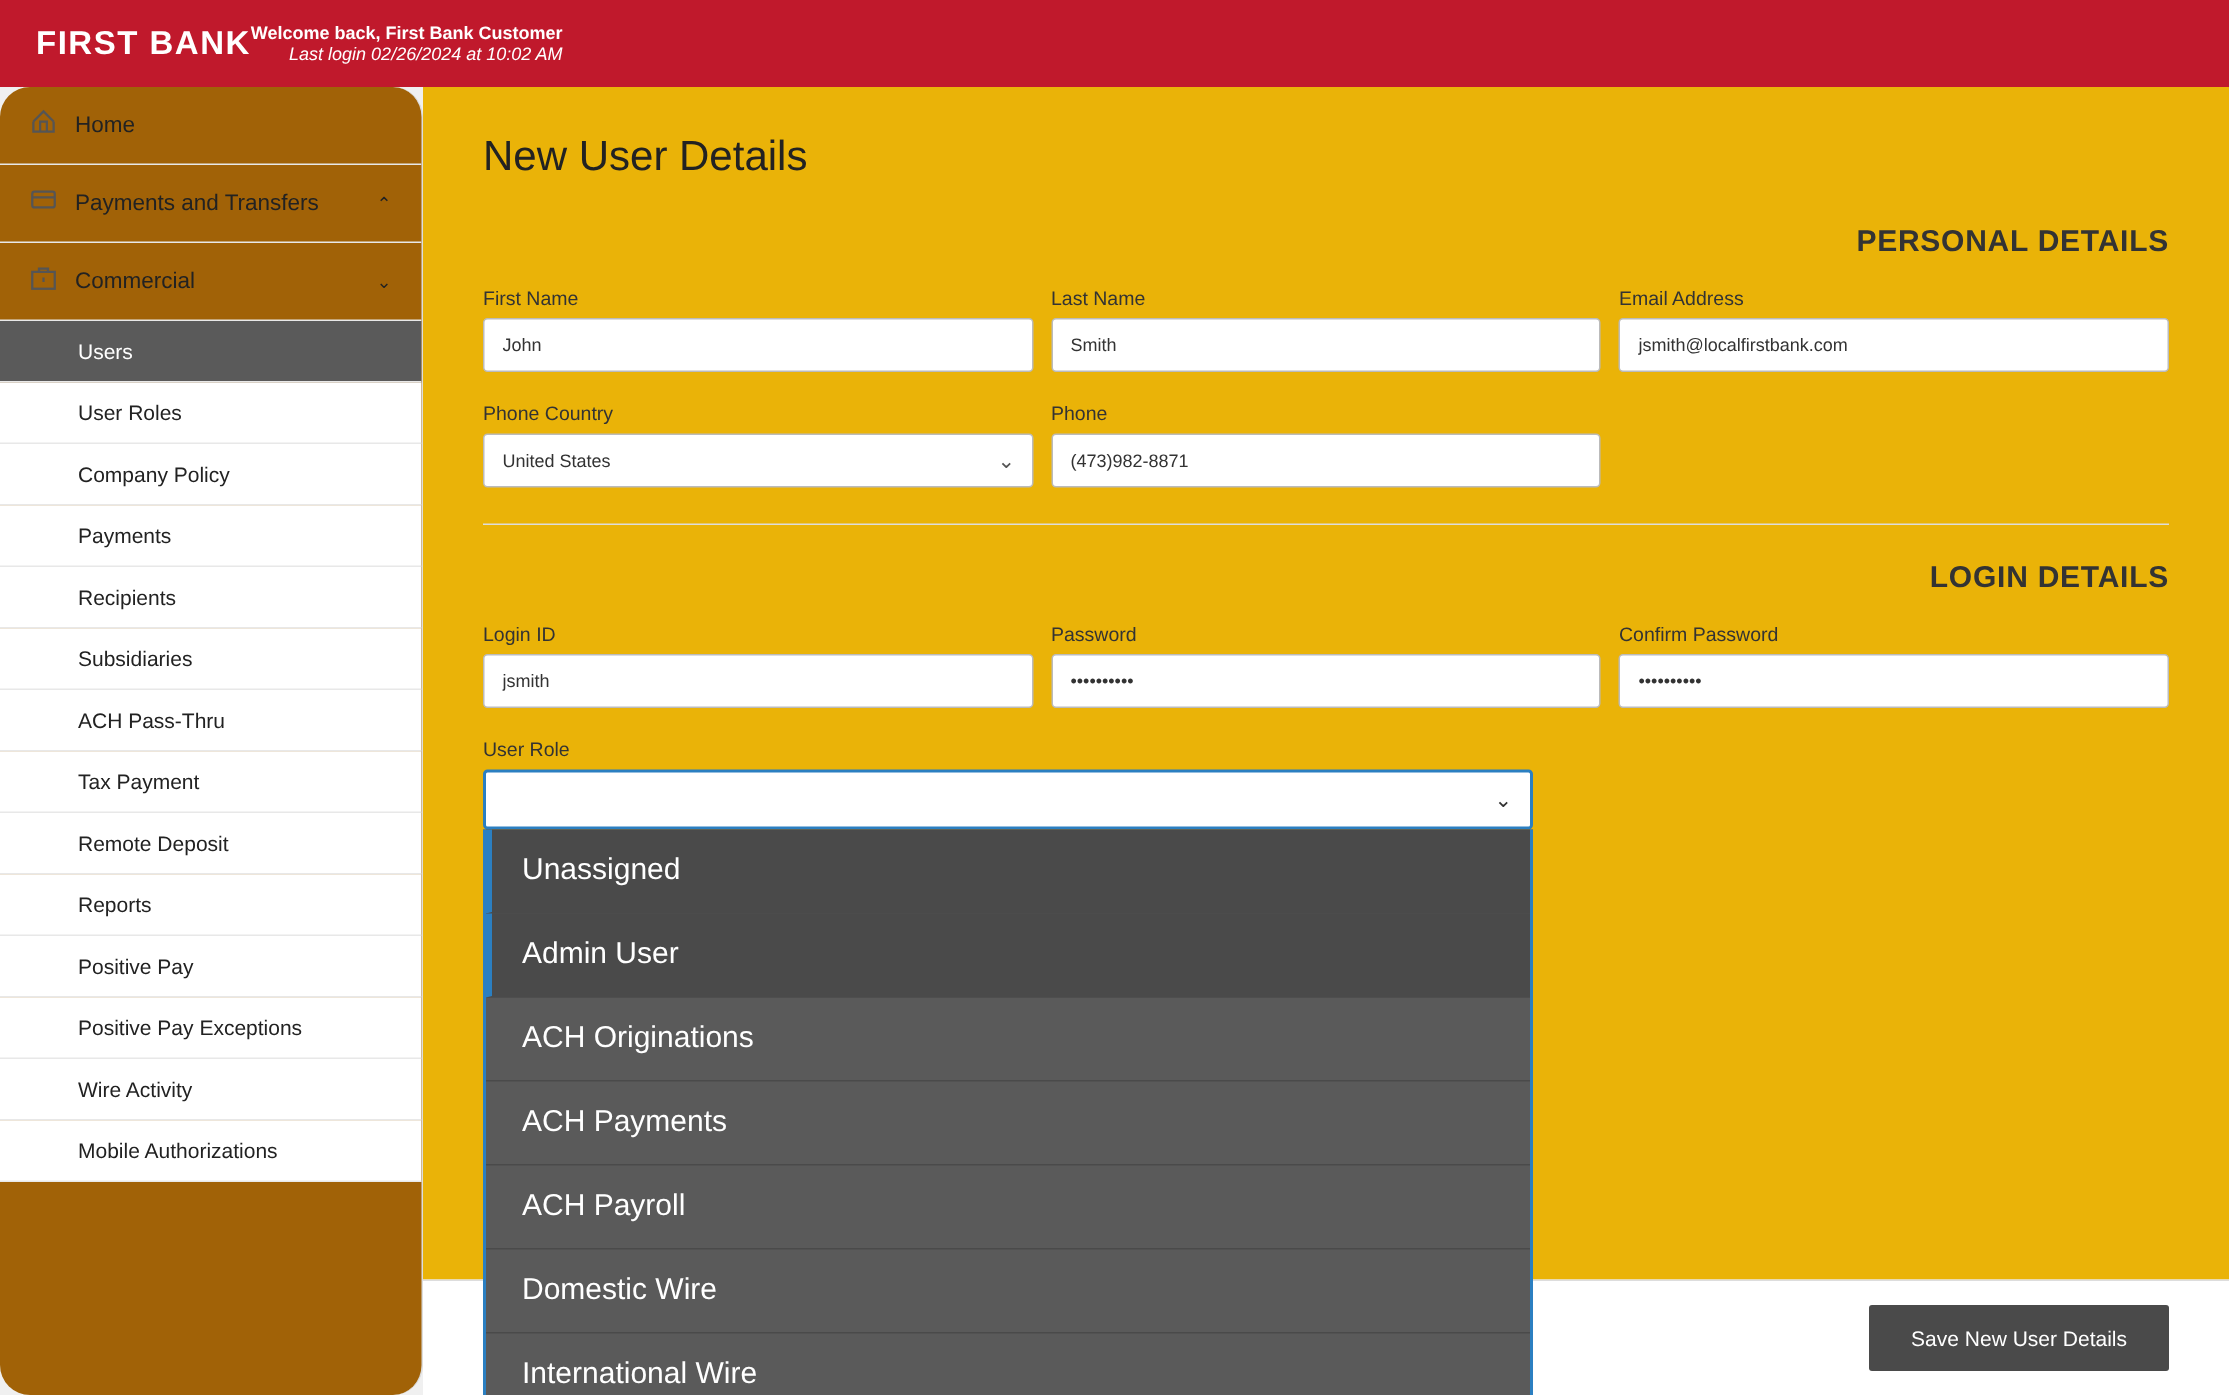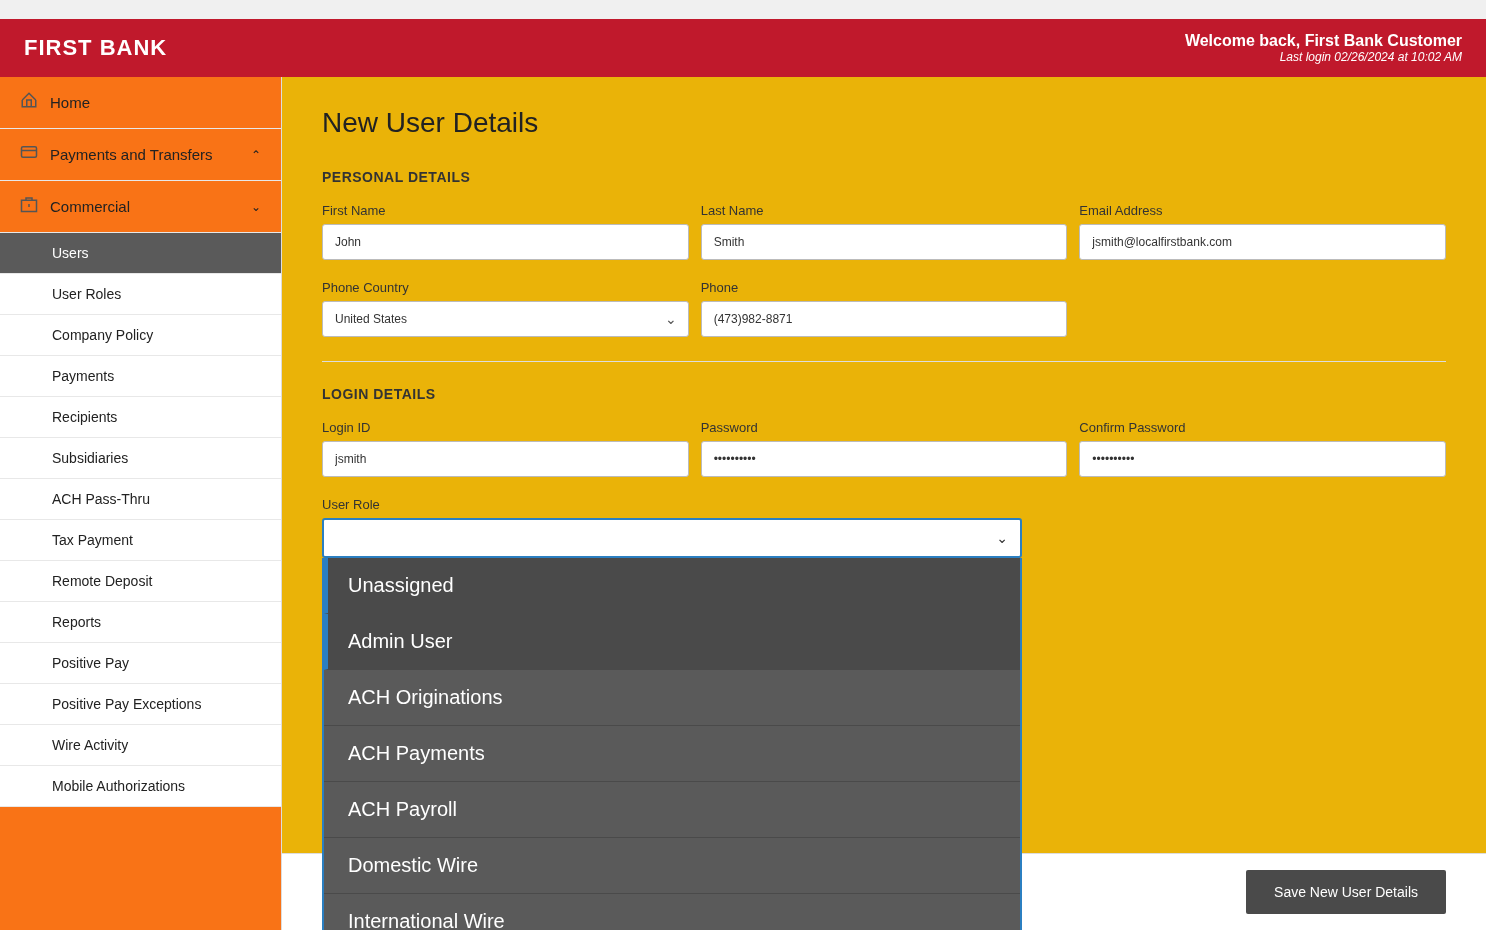--- a/index.html
+++ b/index.html
@@ -4,53 +4,53 @@
   <style>
     * { box-sizing: border-box; margin: 0; padding: 0; }
     body { font-family: Arial, sans-serif; background: #f0f0f0; display: flex; flex-direction: column; height: 930px; overflow: hidden; }
 
     
     .header {
       background: #c0192c;
       color: white;
       display: flex;
       align-items: center;
-      justify-content: space-between;
+      justify-content: flex-start;
       padding: 0 24px;
       height: 58px;
       flex-shrink: 0;
-      margin-top: 19px;
     }
     .header-logo {
       font-size: 22px;
       font-weight: 900;
       letter-spacing: 1px;
       color: white;
     }
     .header-user {
       text-align: right;
       font-size: 13px;
     }
-    .header-user .welcome { font-weight: bold; font-size: 16px; }
+    .header-user .welcome { font-weight: bold; font-size: 12px; }
     .header-user .last-login { font-style: italic; font-size: 12px; }
 
     
     .layout {
       display: flex;
       flex: 1;
       overflow: hidden;
     }
 
     
     .sidebar {
       width: 282px;
-      background: #f97316;
+      background: #a16207;
       flex-shrink: 0;
       overflow-y: auto;
       border-right: 1px solid #ddd;
+      border-radius: 20px;
     }
     .sidebar-item {
       display: flex;
       align-items: center;
       padding: 14px 20px;
       cursor: pointer;
       font-size: 15px;
       color: #222;
       border-bottom: 1px solid #e8e8e8;
     }
@@ -78,25 +78,26 @@
     }
 
     .page-title {
       font-size: 28px;
       font-weight: normal;
       color: #222;
       margin-bottom: 30px;
     }
 
     .section-title {
-      font-size: 14px;
+      font-size: 20px;
       font-weight: bold;
       color: #333;
       margin-bottom: 18px;
       letter-spacing: 0.5px;
+      text-align: right;
     }
 
     .form-row {
       display: flex;
       gap: 12px;
       margin-bottom: 20px;
     }
 
     .form-group {
       display: flex;

